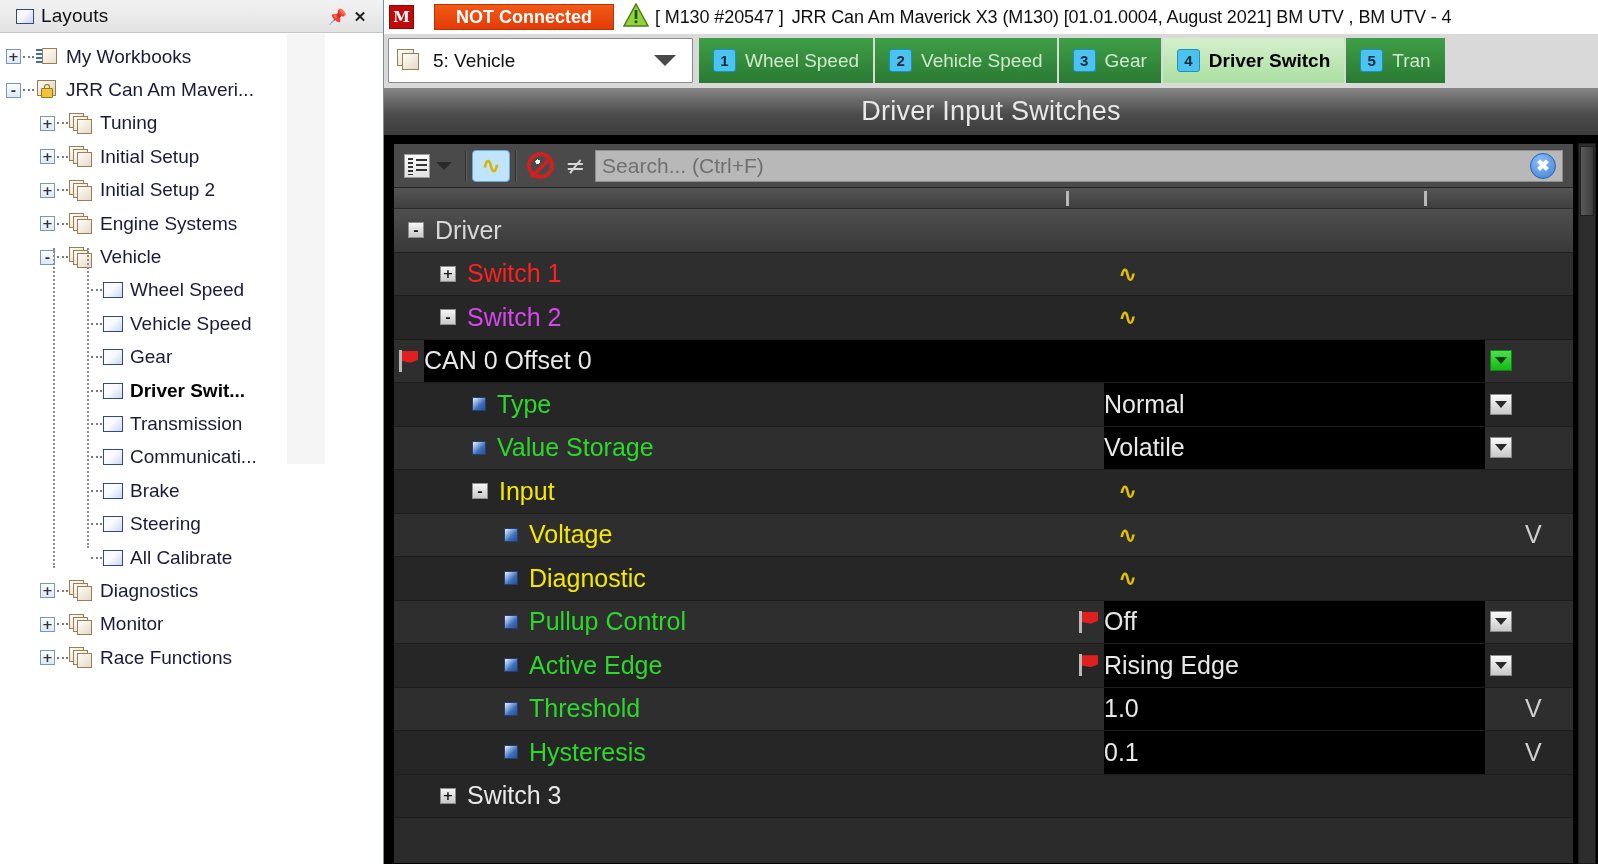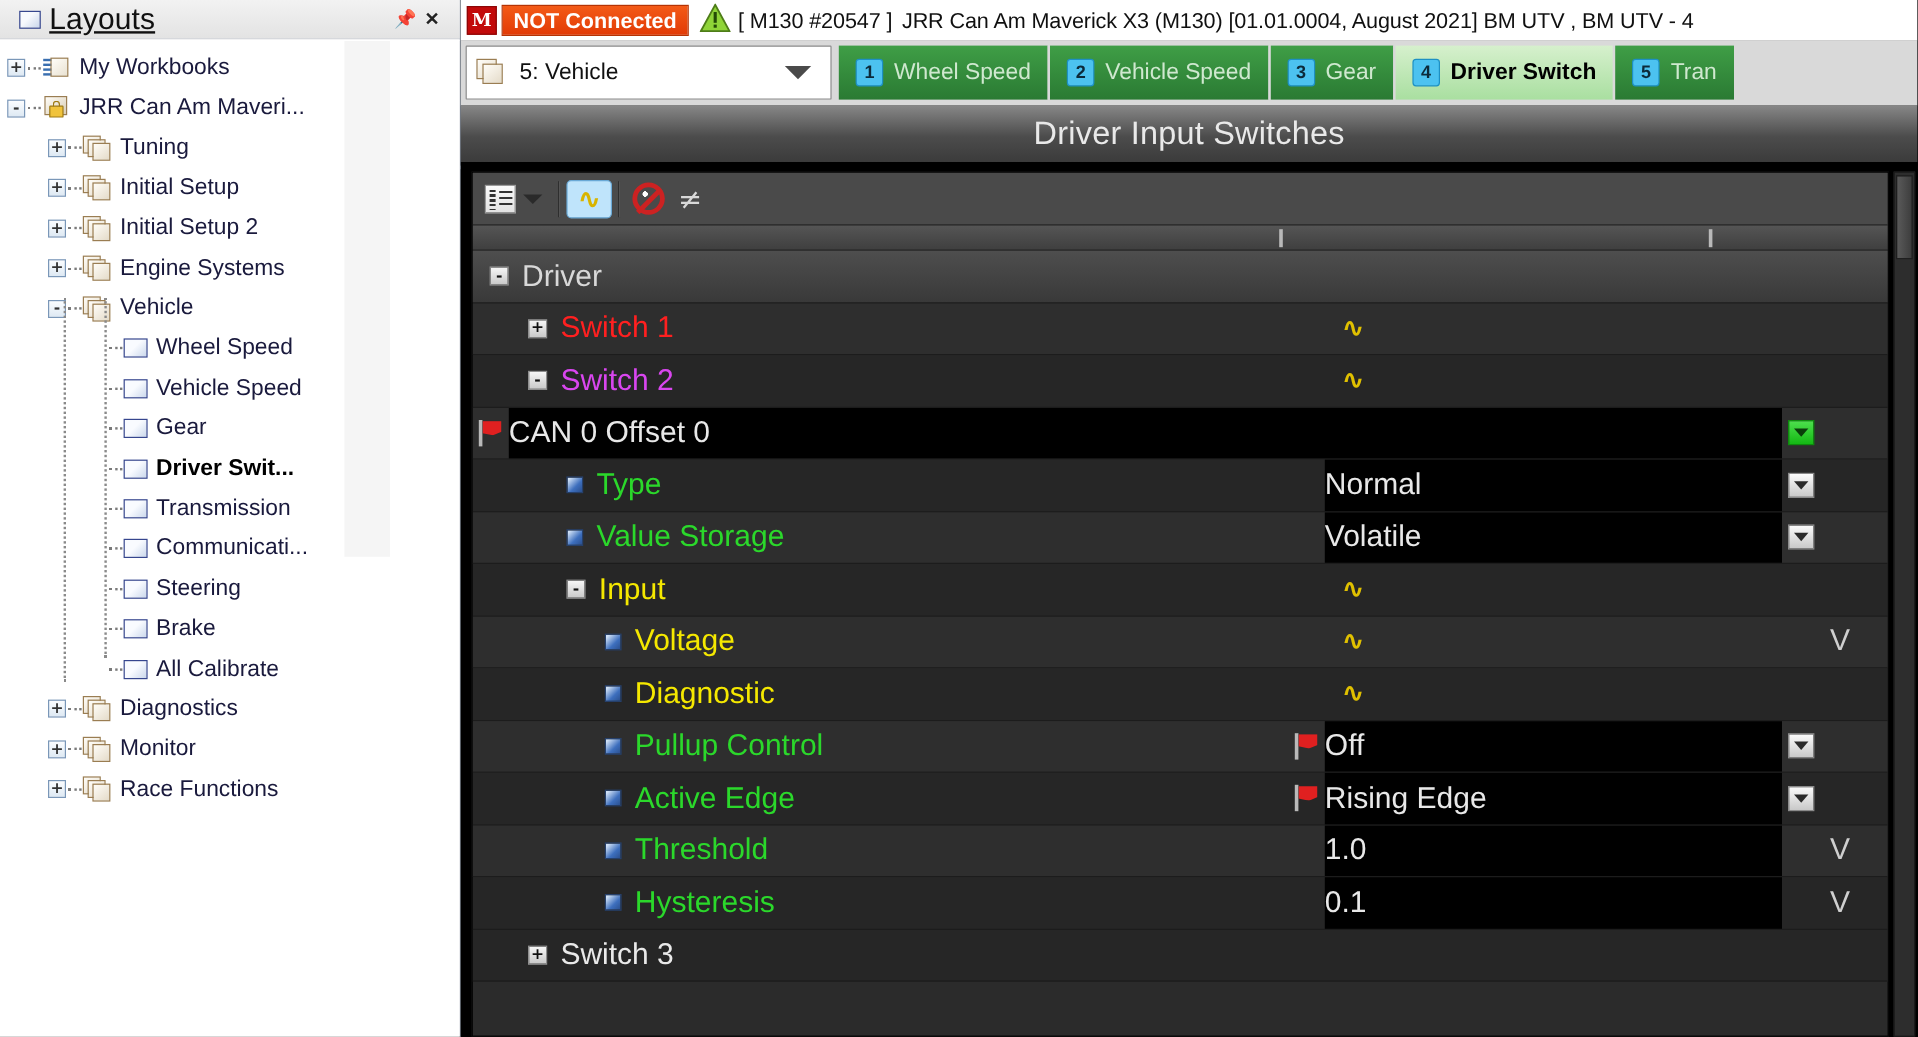--- a/index.html
+++ b/index.html
@@ -22,21 +22,21 @@
     border-bottom:1px solid #c2c6cc;
     display:flex; align-items:center; padding:0 6px;
     flex:0 0 auto;
   }
   .lp-title-icon {
     width:18px; height:15px; border:1.6px solid #36468e;
     background:linear-gradient(135deg,#f7f9fd 40%,#c9d6ea);
     margin-left:10px; margin-right:7px; flex:0 0 auto;
   }
   .lp-title-text {
-    font-size:25px; color:#111; letter-spacing:.1px; flex:1;text-decoration:underline;
+    font-size:19px; color:#111; letter-spacing:.1px; flex:1;
   }
   .lp-pin, .lp-close {
     width:22px; text-align:center; font-size:17px; color:#222;
     cursor:pointer; user-select:none; line-height:1;
   }
   .lp-pin { font-size:15px; }
   .lp-close { font-weight:bold; font-size:15px; margin-right:6px;}
 
   .tree-area {
     flex:1; background:#fff; position:relative; overflow:hidden;
@@ -121,21 +121,21 @@
   .topbar {
     height:34px; background:#fff; display:flex; align-items:center;
     padding-left:5px; overflow:hidden; white-space:nowrap;
   }
   .m-logo {
     width:25px; height:24px; background:#c20a0a; border:1px solid #8d0707;
     color:#fff; font-size:15px; font-weight:bold; line-height:22px;
     text-align:center; font-family:"DejaVu Serif", serif; flex:0 0 auto;
   }
   .notconn {
-    margin-left:4px; height:26px; padding:0 9px;
+    margin-left:20px; height:26px; padding:0 21px;
     background:linear-gradient(#f35a17,#e23b06);
     border:1px solid #b53304;
     color:#fff; font-size:18px; font-weight:bold; line-height:25px;
     flex:0 0 auto;
   }
   .warn-tri { margin:0 6px 0 9px; flex:0 0 auto; }
   .top-text { font-size:18px; color:#101010; letter-spacing:-.1px; }
 
   .tabbar {
     height:54px; background:#d9d9d9; display:flex; align-items:stretch;
@@ -418,27 +418,27 @@
           <div class="tn" style="padding-left: 74px;">
             <span class="expander empty"></span>
             <span class="dots"></span>
             <span class="ico-page"></span>
             <span class="tn-label">Communicati...</span>
           </div>
           <div class="tn" style="padding-left: 74px;">
             <span class="expander empty"></span>
             <span class="dots"></span>
             <span class="ico-page"></span>
+            <span class="tn-label">Brake</span>
+          </div>
+          <div class="tn" style="padding-left: 74px;">
+            <span class="expander empty"></span>
+            <span class="dots"></span>
+            <span class="ico-page"></span>
             <span class="tn-label">Steering</span>
-          </div>
-          <div class="tn" style="padding-left: 74px;">
-            <span class="expander empty"></span>
-            <span class="dots"></span>
-            <span class="ico-page"></span>
-            <span class="tn-label">Brake</span>
           </div>
           <div class="tn" style="padding-left: 74px;">
             <span class="expander empty"></span>
             <span class="dots"></span>
             <span class="ico-page"></span>
             <span class="tn-label">All Calibrate</span>
           </div>
           <div class="tn" style="padding-left: 40px;">
             <span class="expander">+</span>
             <span class="dots"></span>
@@ -532,20 +532,24 @@
         <div class="toolbar">
           <span class="tb-btn">
               <span class="tb-list"></span>
             </span>
           <span class="tb-caret"></span>
           <span class="tb-sep"></span>
           <span class="tb-wave">∿</span>
           <span class="tb-sep"></span>
           <span class="tb-noentry"></span>
           <span class="tb-neq">≠</span>
+          <div class="search-box">
+            <input class="search-input" type="text" placeholder="Search... (Ctrl+F)" style="">
+            <span class="search-clear">✖</span>
+          </div>
         </div>
 
         <div class="colheader">
           <span class="colsep" style="left:672px"></span>
           <span class="colsep" style="left:1030px"></span>
         </div>
 
         <div class="grid" id="grid-root">
             <div class="row lvl0">
               <div class="namecell" style="padding-left:14px">

